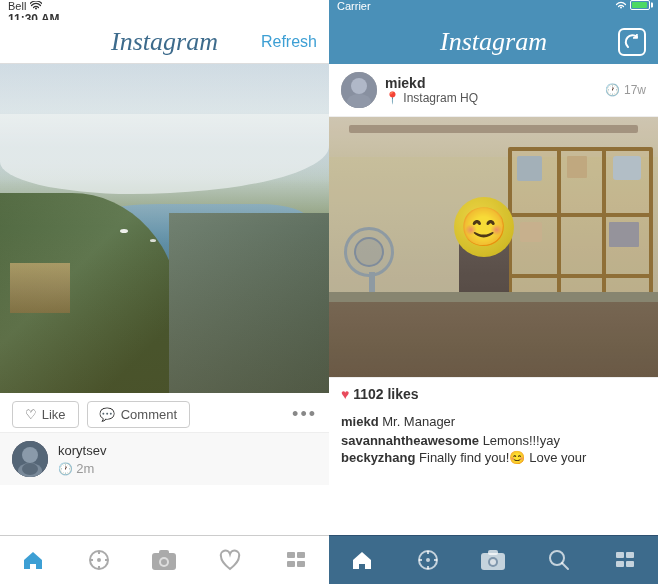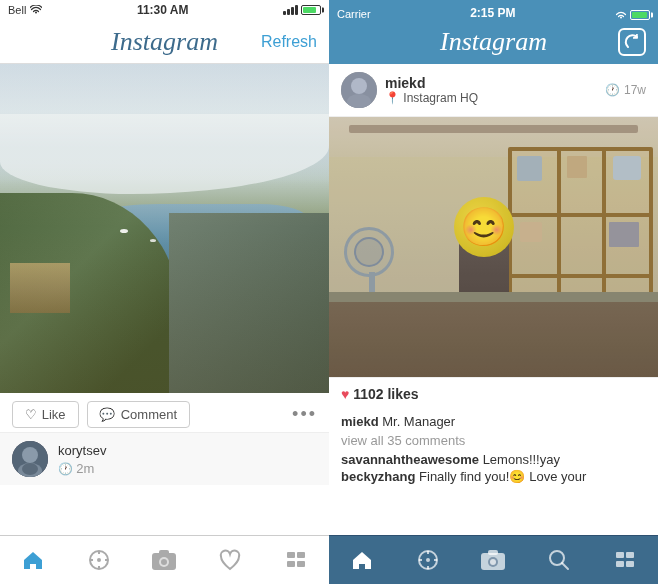--- a/index.html
+++ b/index.html
@@ -12,25 +12,25 @@
       background: #f0f0f0;
       display: flex;
       flex-direction: column;
       position: relative;
     }
 
     .left-status-bar {
       background: #fff;
       height: 20px;
       display: flex;
-      align-items: center;
       justify-content: space-between;
       padding: 0 8px;
       font-size: 11px;
       color: #333;
+      flex-direction: column;
     }
     .left-status-bar .status-left { display: flex; align-items: center; gap: 4px; }
     .left-status-bar .status-right { display: flex; align-items: center; gap: 3px; }
 
     .left-header {
       background: #fff;
       height: 44px;
       display: flex;
       align-items: center;
       justify-content: center;
@@ -161,21 +161,21 @@
       height: 584px;
       background: #fff;
       display: flex;
       flex-direction: column;
     }
 
     .right-status-bar {
       background: #4a90b8;
       height: 20px;
       display: flex;
-      align-items: flex-end;
+      align-items: flex-start;
       justify-content: space-between;
       padding: 0 8px;
       font-size: 11px;
       color: #fff;
     }
     .right-status-bar .status-right { display: flex; align-items: center; gap: 3px; }
 
     .right-header {
       background: #4a90b8;
       height: 44px;
@@ -550,21 +550,20 @@
   <div class="post-info">
     <div class="likes-count">
       <span style="color:#e84b5c;">♥</span>
       <span>1102 likes</span>
     </div>
     <div class="caption">
       <span class="username">miekd</span>
       <span> </span>
       <span>Mr. Manager</span>
     </div>
-    <div class="view-comments">view all 35 comments</div>
     <div class="comment-row">
       <span class="username">savannahtheawesome</span>
       <span> </span>
       <span>Lemons!!!yay</span>
     </div>
     <div class="comment-row">
       <span class="username">beckyzhang</span>
       <span> </span>
       <span>Finally find you!😊 Love your</span>
     </div>

